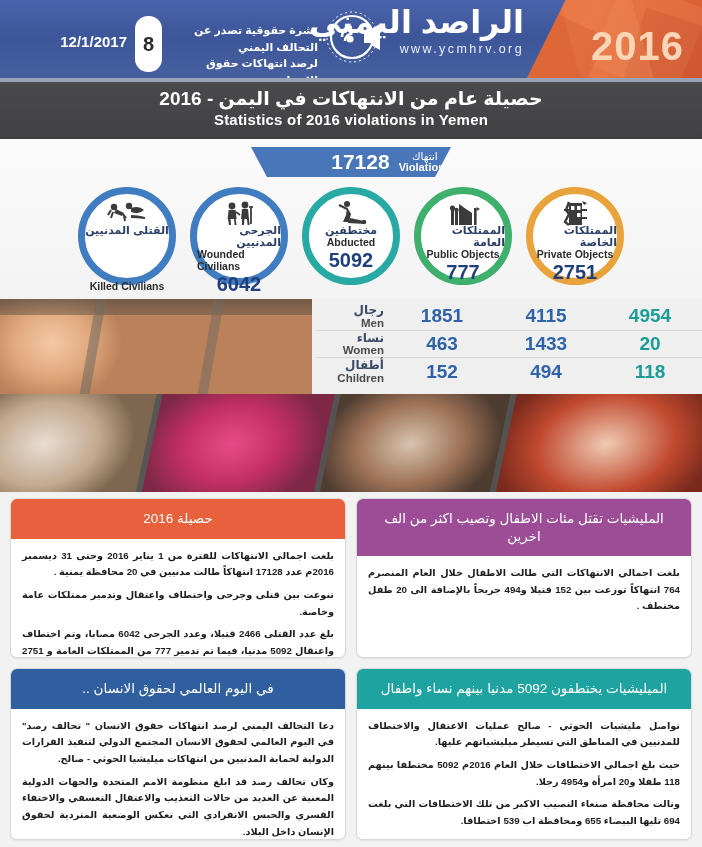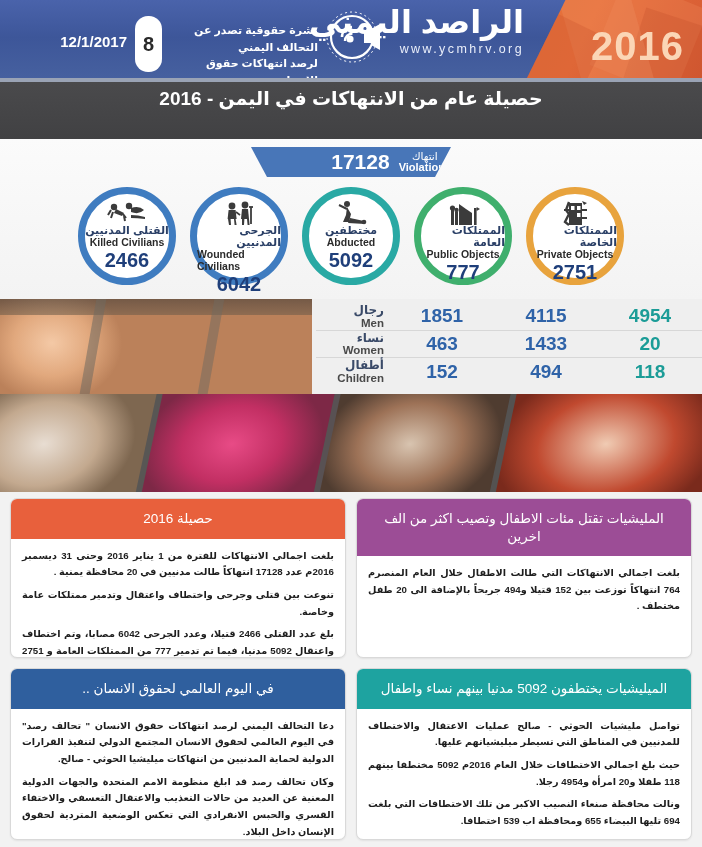--- a/index.html
+++ b/index.html
@@ -200,20 +200,21 @@
       <div>لرصد انتهاكات حقوق الإنسان</div>
     </div>
 
     <div class="issue-badge">8</div>
     <div class="issue-date">12/1/2017</div>
   </div>
   <div class="header-rule"></div>
 
   <div class="title-band">
     <div class="title-ar">حصيلة عام من الانتهاكات في اليمن - 2016</div>
+    <div class="title-en">Statistics of 2016 violations in Yemen</div>
   </div>
 
   <div class="stats">
 
     <div class="ribbon">
       <span class="ribbon-num">17128</span>
       <span class="ribbon-lbl">
         <span class="ar">انتهاك</span>
         <span class="en">Violations</span>
       </span>
@@ -285,21 +286,21 @@
             <path d="M19 19 l0 6 h2 l.4-6 z M24 19 l.6 6 h2 l-.6-6 z" fill="#3b3b3b"></path>
             <path d="M28 7 v17" stroke="#3b3b3b" stroke-width="1.8"></path>
             <path d="M26 7 h4" stroke="#3b3b3b" stroke-width="1.8"></path>
           </svg>
         </span>
         <span class="lbl-ar">الجرحى المدنيين</span>
         <span class="lbl-en">Wounded Civilians</span>
         <span class="val">6042</span>
       </div>
 
-      <div class="stat" id="s4" style="border: 7px solid rgb(63, 124, 192);">
+      <div class="stat" id="s4" style="border: 7px solid rgb(63, 124, 192); gap: 44px;">
         <span class="ico">
           <svg width="40" height="24" viewBox="0 0 40 24">
             <circle cx="7" cy="7" r="3.2" fill="#3b3b3b"></circle>
             <path d="M9 9 l8 4 -2 3 -8-3 z" fill="#3b3b3b"></path>
             <path d="M4 10 l-3 5 M6 12 l-2 6 M16 14 l3 4 M17 16 l1 5" stroke="#3b3b3b" stroke-width="2" fill="none"></path>
             <circle cx="22" cy="6" r="3.2" fill="#3b3b3b"></circle>
             <path d="M24 8 q8 -3 13 2 q-5 5 -13 2 z" fill="#3b3b3b"></path>
             <path d="M24 15 q7 0 14 2 l0 2 q-8 -1 -14 -1 z" fill="#3b3b3b"></path>
           </svg>
         </span>

